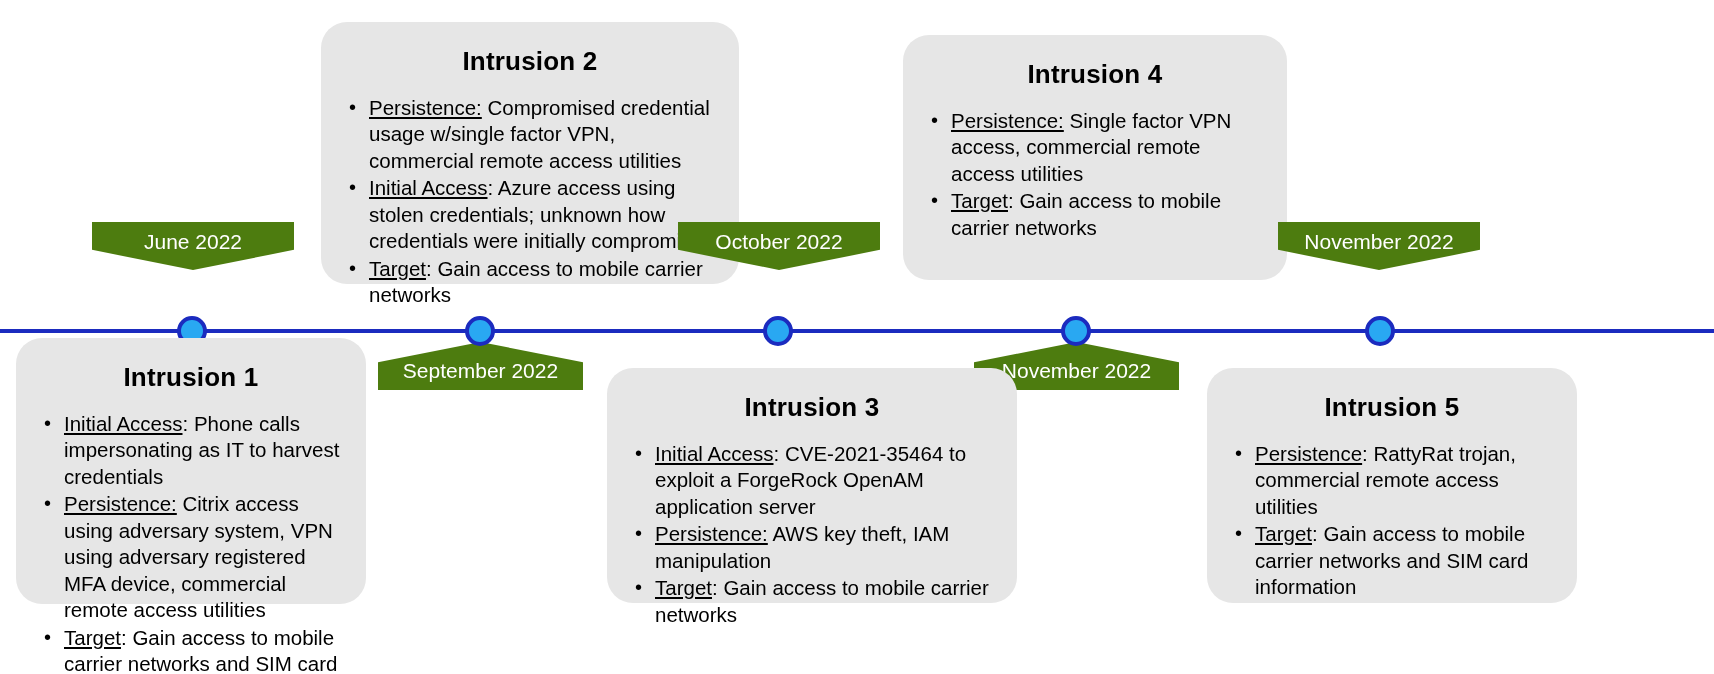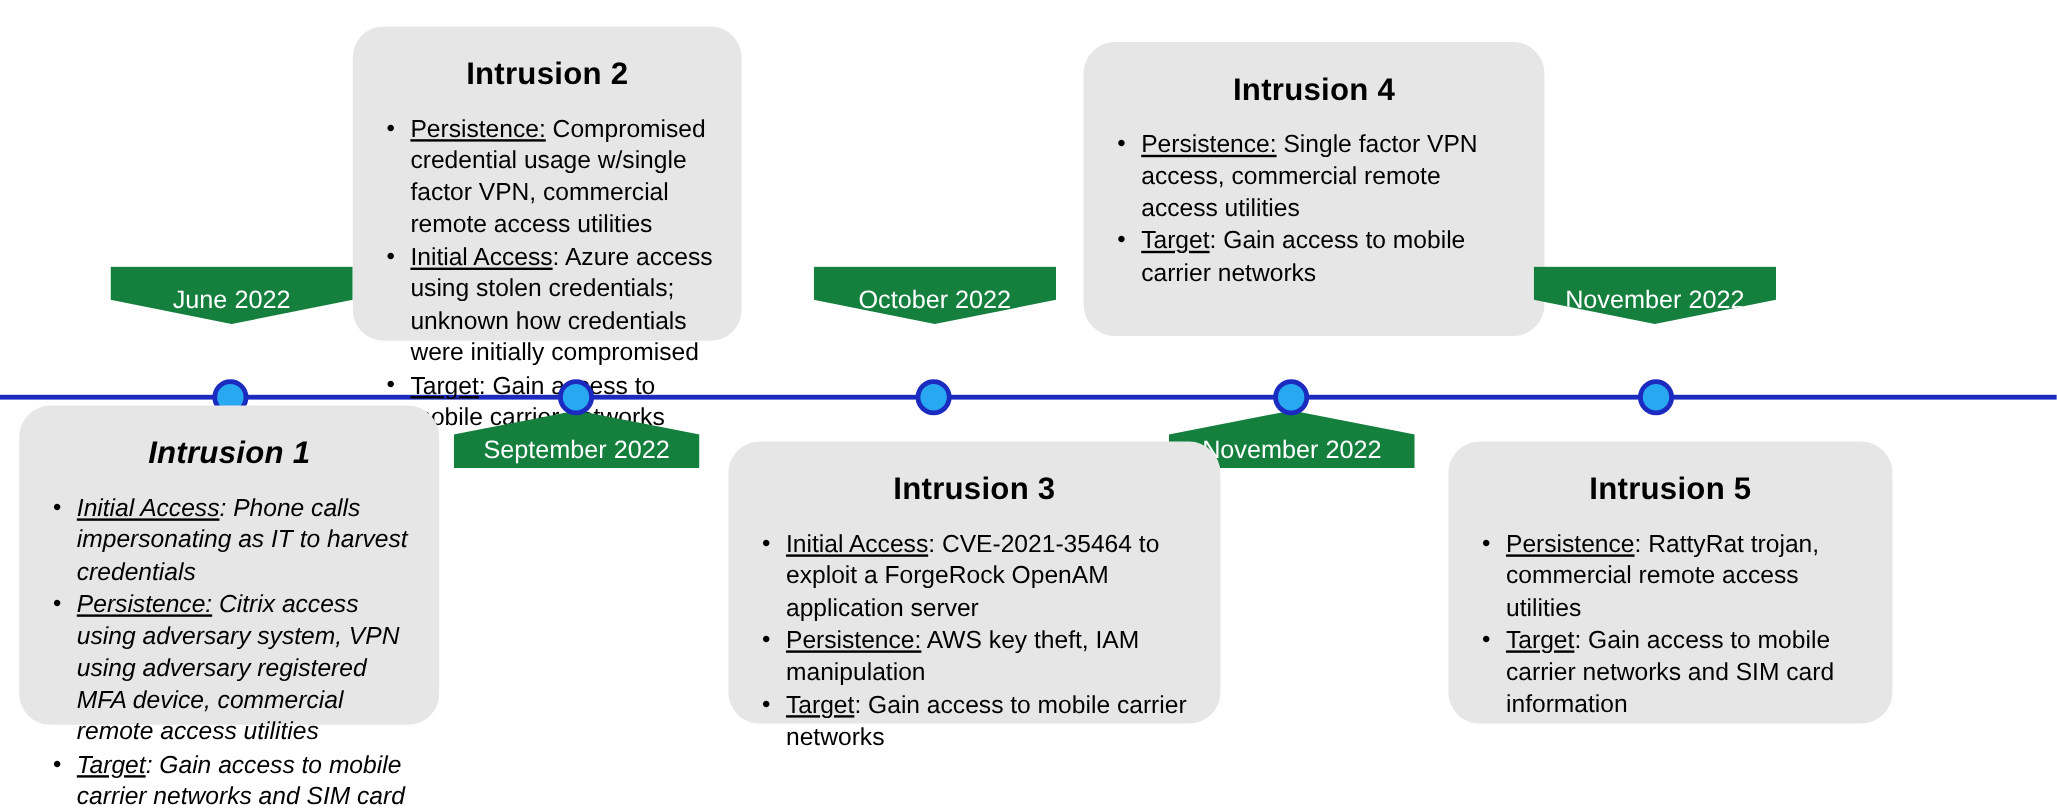--- a/index.html
+++ b/index.html
@@ -42,25 +42,25 @@
     border: 4px solid #1b2bbf;
     box-sizing: border-box;
     transform: translate(-50%, -50%);
     top: 331px;
   }
 
   
   .banner {
     position: absolute;
     color: #ffffff;
-    background: #15803d;
+    background: #4d7c0f;
     font-size: 21px;
     line-height: 1;
     display: flex;
-    align-items: center;
+    align-items: flex-start;
     justify-content: center;
     box-sizing: border-box;
     white-space: nowrap;
   }
   .banner-down {
     height: 48px;
     padding-top: 9px;
     clip-path: polygon(0% 0%, 100% 0%, 100% 58%, 50% 100%, 0% 58%);
   }
   .banner-up {
@@ -109,21 +109,21 @@
     text-decoration: underline;
   }
 </style>
 </head>
 <body>
 
 <div id="stage">
 
   <div class="axis-line"></div>
 
-  <div class="card" id="card-intrusion-2" style="left:294px; top:22px; width:324px; height:262px;">
+  <div class="card" id="card-intrusion-2" style="left:321px; top:22px; width:418px; height:262px;">
     <div class="card-title">Intrusion 2</div>
     <ul>
       <li><span class="lbl">Persistence:</span><span> </span><span>Compromised credential usage w/single factor VPN, commercial remote access utilities</span></li>
       <li><span class="lbl">Initial Access</span><span>: </span><span>Azure access using stolen credentials; unknown how credentials were initially compromised</span></li>
       <li><span class="lbl">Target</span><span>: </span><span>Gain access to mobile carrier networks</span></li>
     </ul>
   </div>
 
   <div class="card" id="card-intrusion-4" style="left:903px; top:35px; width:384px; height:245px;">
     <div class="card-title">Intrusion 4</div>
@@ -152,21 +152,21 @@
   <div class="banner banner-up" id="banner-november-a" style="left:974px; top:342px; width:205px;">
     <span>November 2022</span>
   </div>
 
   <div class="node" style="left:192px;"></div>
   <div class="node" style="left:480px;"></div>
   <div class="node" style="left:778px;"></div>
   <div class="node" style="left:1076px;"></div>
   <div class="node" style="left:1380px;"></div>
 
-  <div class="card" id="card-intrusion-1" style="left:16px; top:338px; width:350px; height:266px;font-style:italic;">
+  <div class="card" id="card-intrusion-1" style="left:16px; top:338px; width:350px; height:266px;">
     <div class="card-title">Intrusion 1</div>
     <ul>
       <li><span class="lbl">Initial Access</span><span>: </span><span>Phone calls impersonating as IT to harvest credentials</span></li>
       <li><span class="lbl">Persistence:</span><span> </span><span>Citrix access using adversary system, VPN using adversary registered MFA device, commercial remote access utilities</span></li>
       <li><span class="lbl">Target</span><span>: </span><span>Gain access to mobile carrier networks and SIM card information</span></li>
     </ul>
   </div>
 
   <div class="card" id="card-intrusion-3" style="left:607px; top:368px; width:410px; height:235px;">
     <div class="card-title">Intrusion 3</div>

